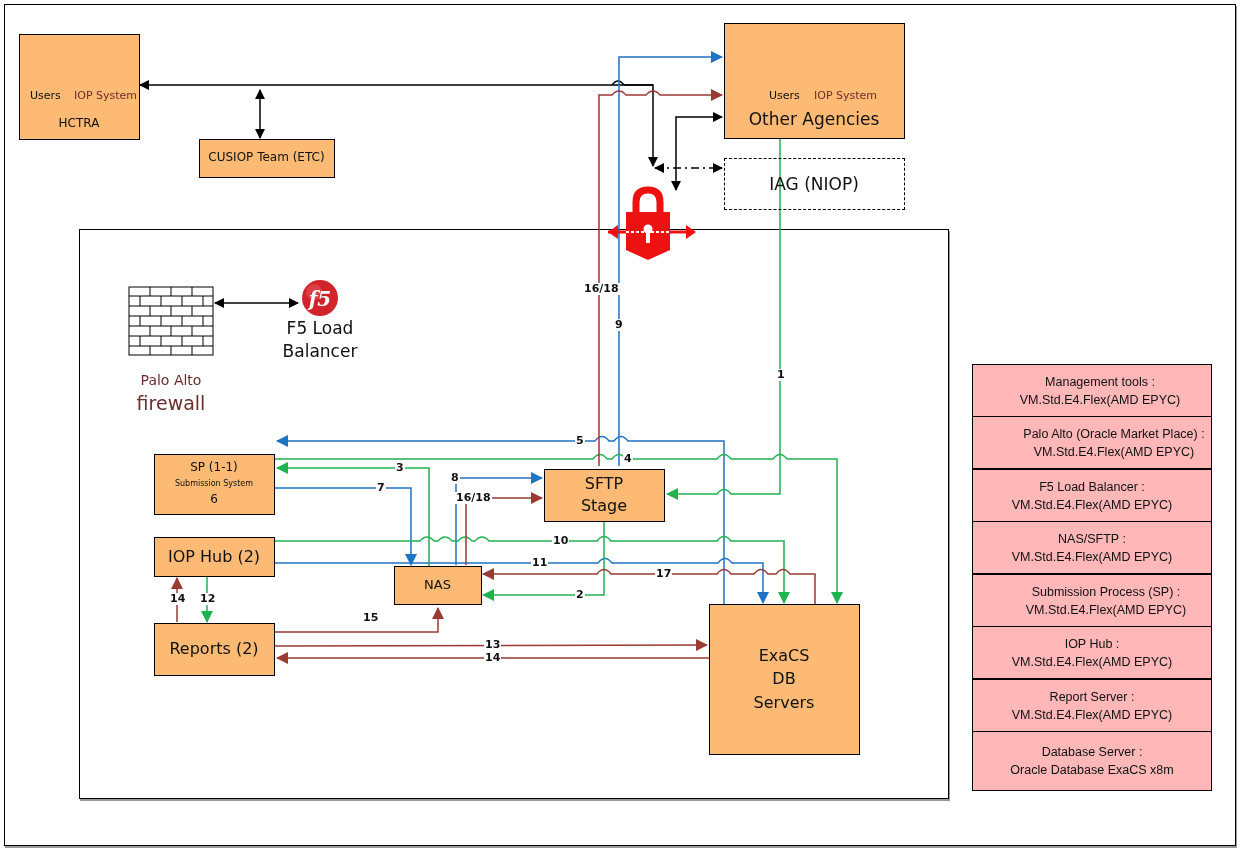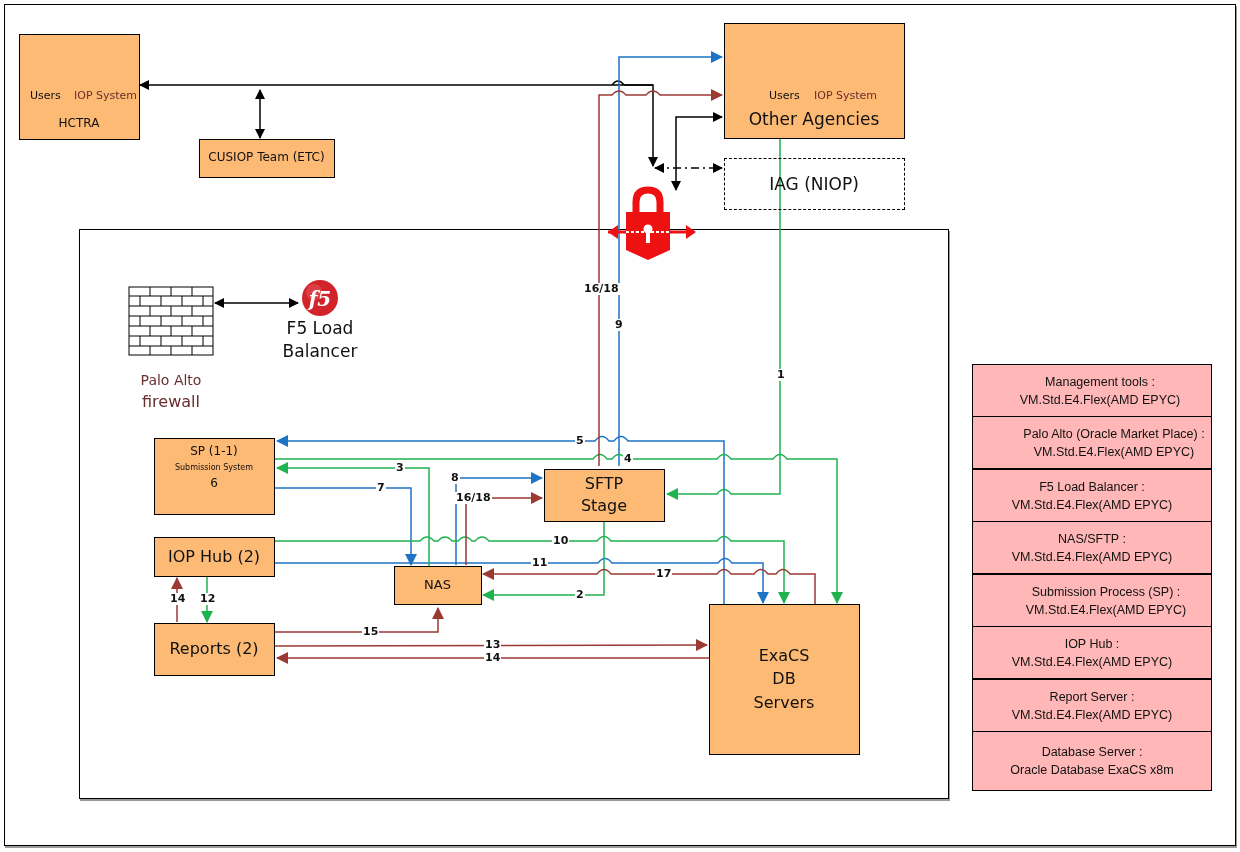--- a/index.html
+++ b/index.html
@@ -180,26 +180,26 @@
   <span class="lbl" style="left:44px;top:65px;font-size:11px;">Users</span>
   <span class="lbl maroon" style="left:89px;top:65px;font-size:11px;">IOP System</span>
   <span class="lbl" style="left:0;width:178px;top:85px;font-size:17px;">Other Agencies</span>
 </div>
 
 <div class="iag">
   <span class="lbl" style="left:0;width:178px;top:15px;font-size:17px;">IAG (NIOP)</span>
 </div>
 
 <span class="lbl maroon" style="left:130px;width:82px;top:372px;font-size:14px;">Palo Alto</span>
-<span class="lbl maroon" style="left:130px;width:82px;top:392px;font-size:16px;">firewall</span>
+<span class="lbl maroon" style="left:130px;width:82px;top:392px;font-size:19px;">firewall</span>
 
 <span class="lbl" style="left:270px;width:100px;top:318px;font-size:17px;">F5 Load</span>
 <span class="lbl" style="left:270px;width:100px;top:341px;font-size:17px;">Balancer</span>
 
-<div class="box" style="left:154px;top:438px;width:121px;height:77px;">
+<div class="box" style="left:154px;top:454px;width:121px;height:61px;">
   <span class="lbl" style="left:0;width:118px;top:5px;font-size:12px;">SP (1-1)</span>
   <span class="lbl" style="left:0;width:118px;top:24px;font-size:8px;">Submission System</span>
   <span class="lbl" style="left:0;width:118px;top:37px;font-size:12px;">6</span>
 </div>
 
 <div class="box" style="left:154px;top:537px;width:121px;height:40px;">
   <span class="lbl" style="left:0;width:118px;top:9px;font-size:16px;">IOP Hub (2)</span>
 </div>
 
 <div class="box" style="left:154px;top:623px;width:121px;height:53px;">
@@ -229,21 +229,21 @@
 <span class="num" style="left:395px;top:462px;">3</span>
 <span class="num" style="left:376px;top:482px;">7</span>
 <span class="num" style="left:450px;top:472px;">8</span>
 <span class="num" style="left:455px;top:492px;">16/18</span>
 <span class="num" style="left:552px;top:535px;">10</span>
 <span class="num" style="left:531px;top:557px;">11</span>
 <span class="num" style="left:655px;top:568px;">17</span>
 <span class="num" style="left:575px;top:589px;">2</span>
 <span class="num" style="left:169px;top:593px;">14</span>
 <span class="num" style="left:199px;top:593px;">12</span>
-<span class="num" style="left:362px;top:626px;">15</span>
+<span class="num" style="left:362px;top:612px;">15</span>
 <span class="num" style="left:484px;top:639px;">13</span>
 <span class="num" style="left:484px;top:652px;">14</span>
 
 <div>
   <div class="spec" style="top:364px;height:53px;padding-left:16px;">
     <span>Management tools :</span>
     <span>VM.Std.E4.Flex(AMD EPYC)</span>
   </div>
   <div class="spec" style="top:416px;height:53px;padding-left:44px;">
     <span>Palo Alto (Oracle Market Place) :</span>

